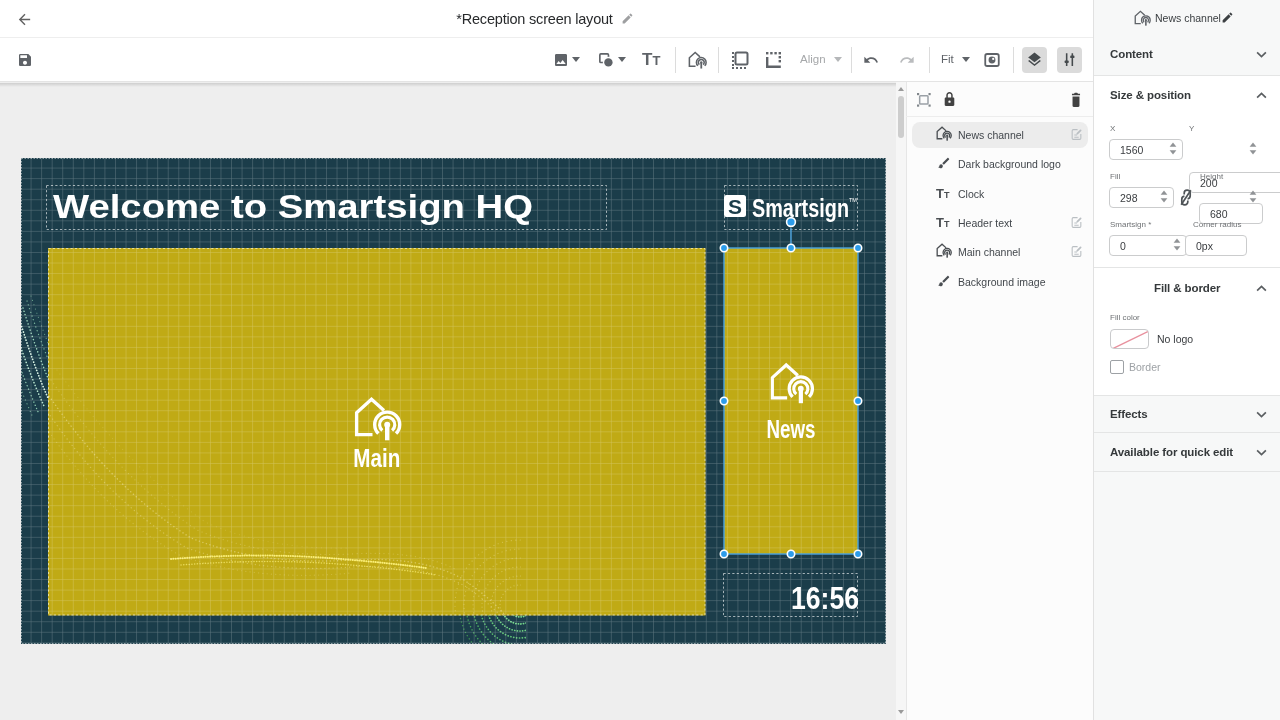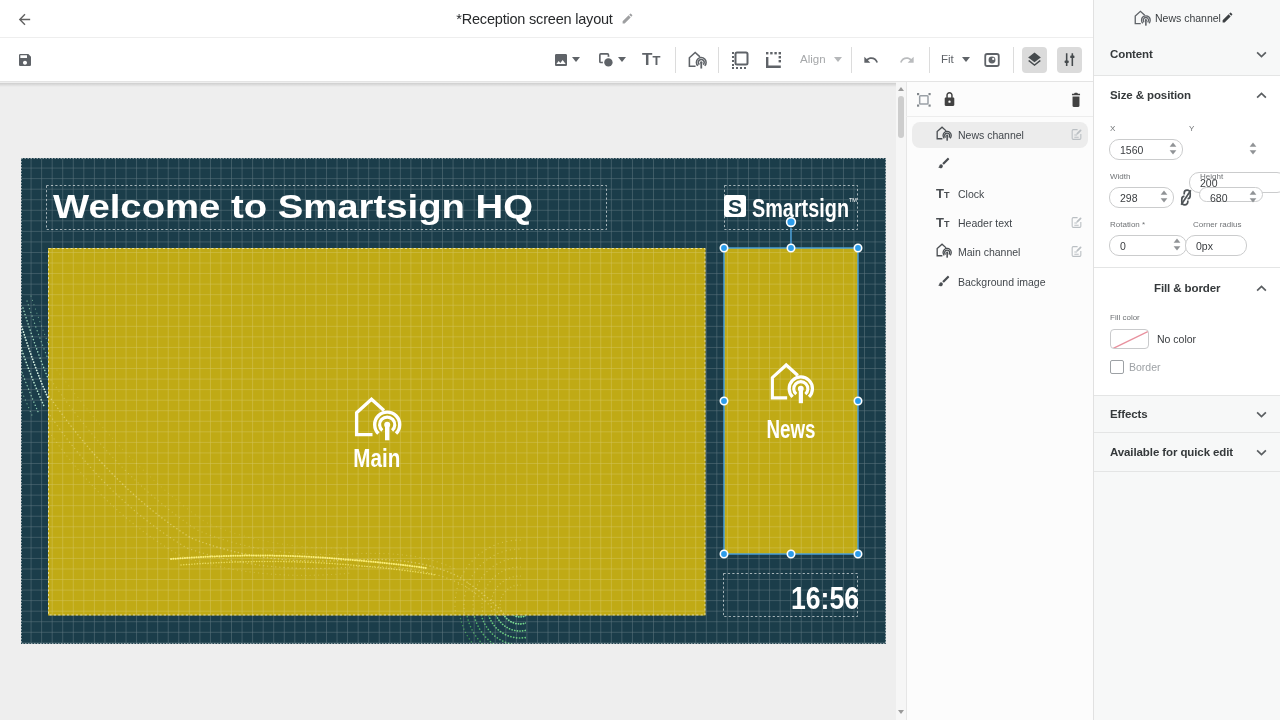--- a/index.html
+++ b/index.html
@@ -15,21 +15,21 @@
 #workspace { left:0; top:82px; width:896px; height:638px; background:#eeeeee; }
 #scrolltrack { left:896px; top:82px; width:10px; height:638px; background:#f6f6f6; }
 #scrollthumb { left:898px; top:96px; width:6px; height:42px; background:#cdcdcd; border-radius:3px; }
 
 
 #layers { left:906px; top:82px; width:187px; height:638px; background:#fcfcfc; border-left:1px solid #e6e6e6; }
 #props { left:1093px; top:0; width:187px; height:720px; background:#f7f8f8; border-left:1px solid #e1e1e1; }
 
 .sechead { font-size:11.5px; font-weight:700; color:#35393b; letter-spacing:-0.1px; white-space:nowrap; }
 .lbl { font-size:8px; color:#6f7275; }
-.inp { position:absolute; background:#fff; border:1px solid #cbcccd; border-radius:10px; font-size:10.5px; color:#3a3d40; }
+.inp { position:absolute; background:#fff; border:1px solid #cbcccd; border-radius:4px; font-size:10.5px; color:#3a3d40; }
 .inp span { position:absolute; left:10px; top:4px; }
 
 .lrow { position:absolute; left:912px; width:176px; height:26px; border-radius:8px; }
 .lrow .txt { position:absolute; left:46px; top:7px; font-size:10.5px; color:#42474c; white-space:nowrap; }
 
 svg { display:block; }
 </style>
 </head>
 <body>
 
@@ -296,20 +296,23 @@
       <circle cx="12" cy="20" r="2.2" fill="#fcfcfc"></circle>
     </svg>
   <svg class="abs" style="left:163px;top:10px" width="14" height="15" viewBox="0 0 24 26">
       <path fill="#424242" d="M6 24c0 1.1.9 2 2 2h8c1.1 0 2-.9 2-2V8H6v16zM19 3h-3.5L14 1.5h-4L8.5 3H5v2.5h14V3z"></path>
     </svg>
   <div class="abs" style="left:0;top:34px;width:187px;height:1px;background:#ededed"></div>
 
   <div class="lrow" style="left:6px;top:40px;background:#ececec;">
       <div class="txt">News channel</div>
     </div>
+  <div class="lrow" style="left:6px;top:69px;">
+      <div class="txt">Dark background logo</div>
+    </div>
   <div class="lrow" style="left:6px;top:128px;">
       <div class="txt">Header text</div>
     </div>
   <div class="lrow" style="left:6px;top:99px;">
       <div class="txt">Clock</div>
     </div>
   <div class="lrow" style="left:6px;top:157px;">
       <div class="txt">Main channel</div>
     </div>
   <div class="lrow" style="left:6px;top:187px;">
@@ -399,42 +402,42 @@
       <path fill="#909396" d="M5 15L.8 9.6h8.4z"></path>
     </svg>
   <div class="inp" style="left:96px;top:142px;width:98px;height:21px;margin-top:30px;">
       <span>200</span>
     </div>
   <svg class="abs" style="left:156px;top:142px" width="8" height="13" viewBox="0 0 10 15">
       <path fill="#909396" d="M5 0L9.2 5.4H.8z"></path>
       <path fill="#909396" d="M5 15L.8 9.6h8.4z"></path>
     </svg>
 
-  <div class="abs lbl" style="left:17px;top:172px;">Width</div>
+  <div class="abs lbl" style="left:17px;top:172px;">Fill</div>
   <div class="abs lbl" style="left:107px;top:172px;">Height</div>
   <div class="inp" style="left:16px;top:187px;width:65px;height:21px;">
       <span>298</span>
     </div>
   <svg class="abs" style="left:67px;top:190px" width="8" height="13" viewBox="0 0 10 15">
       <path fill="#909396" d="M5 0L9.2 5.4H.8z"></path>
       <path fill="#909396" d="M5 15L.8 9.6h8.4z"></path>
     </svg>
   <svg class="abs" style="left:87px;top:189px" width="12" height="17" viewBox="0 0 12 17">
       <path fill="none" stroke="#4e5357" stroke-width="1.7" d="M4.2 5.5V4.2a3 3 0 0 1 6-.2v2.8a3 3 0 0 1-2.6 3M7.8 11.5v1.3a3 3 0 0 1-6 .2V10.2a3 3 0 0 1 2.6-3"></path>
       <path stroke="#4e5357" stroke-width="1.7" d="M10.8 1.2L1.2 15.8"></path>
     </svg>
-  <div class="inp" style="left:106px;top:187px;width:64px;height:15px;">
+  <div class="inp" style="left:106px;top:203px;width:64px;height:21px;">
       <span>680</span>
     </div>
   <svg class="abs" style="left:156px;top:190px" width="8" height="13" viewBox="0 0 10 15">
       <path fill="#909396" d="M5 0L9.2 5.4H.8z"></path>
       <path fill="#909396" d="M5 15L.8 9.6h8.4z"></path>
     </svg>
 
-  <div class="abs lbl" style="left:17px;top:220px;">Rotation *</div>
+  <div class="abs lbl" style="left:17px;top:220px;">Smartsign *</div>
   <div class="abs lbl" style="left:100px;top:220px;">Corner radius</div>
   <div class="inp" style="left:16px;top:235px;width:78px;height:21px;">
       <span>0</span>
     </div>
   <svg class="abs" style="left:80px;top:238px" width="8" height="13" viewBox="0 0 10 15">
       <path fill="#909396" d="M5 0L9.2 5.4H.8z"></path>
       <path fill="#909396" d="M5 15L.8 9.6h8.4z"></path>
     </svg>
   <div class="inp" style="left:92px;top:235px;width:62px;height:21px;">
       <span>0px</span>
@@ -445,21 +448,21 @@
   <div class="abs sechead" style="left:17px;top:282px;padding-left:44px;">Fill &amp; border</div>
   <svg class="abs" style="left:163px;top:285px" width="11" height="7" viewBox="0 0 12 8">
       <path fill="none" stroke="#5a5e61" stroke-width="1.9" d="M1 6.5l5-5 5 5"></path>
     </svg>
   <div class="abs lbl" style="left:17px;top:313px;">Fill color</div>
   <div class="abs" style="left:17px;top:329px;width:39px;height:20px;background:#fff;border:1px solid #c9cacc;border-radius:4px;overflow:hidden;">
       <svg width="39" height="20">
         <path stroke="#e8919e" stroke-width="1.4" d="M1 19L38 1"></path>
       </svg>
     </div>
-  <div class="abs" style="left:64px;top:333px;font-size:10.5px;color:#3a3d40;">No color</div>
+  <div class="abs" style="left:64px;top:333px;font-size:10.5px;color:#3a3d40;">No logo</div>
   <div class="abs" style="left:17px;top:360px;width:14px;height:14px;border:1.6px solid #9da1a5;border-radius:2px;background:#fff;"></div>
   <div class="abs" style="left:36px;top:361px;font-size:10.5px;color:#9da1a5;">Border</div>
 
   <div class="abs" style="left:1px;top:395px;width:186px;height:1px;background:#e4e5e5"></div>
 
   <div class="abs sechead" style="left:17px;top:408px;">Effects</div>
   <svg class="abs" style="left:163px;top:411px" width="11" height="7" viewBox="0 0 12 8">
       <path fill="none" stroke="#5a5e61" stroke-width="1.9" d="M1 1.5l5 5 5-5"></path>
     </svg>
   <div class="abs" style="left:1px;top:432px;width:186px;height:1px;background:#e4e5e5"></div>

